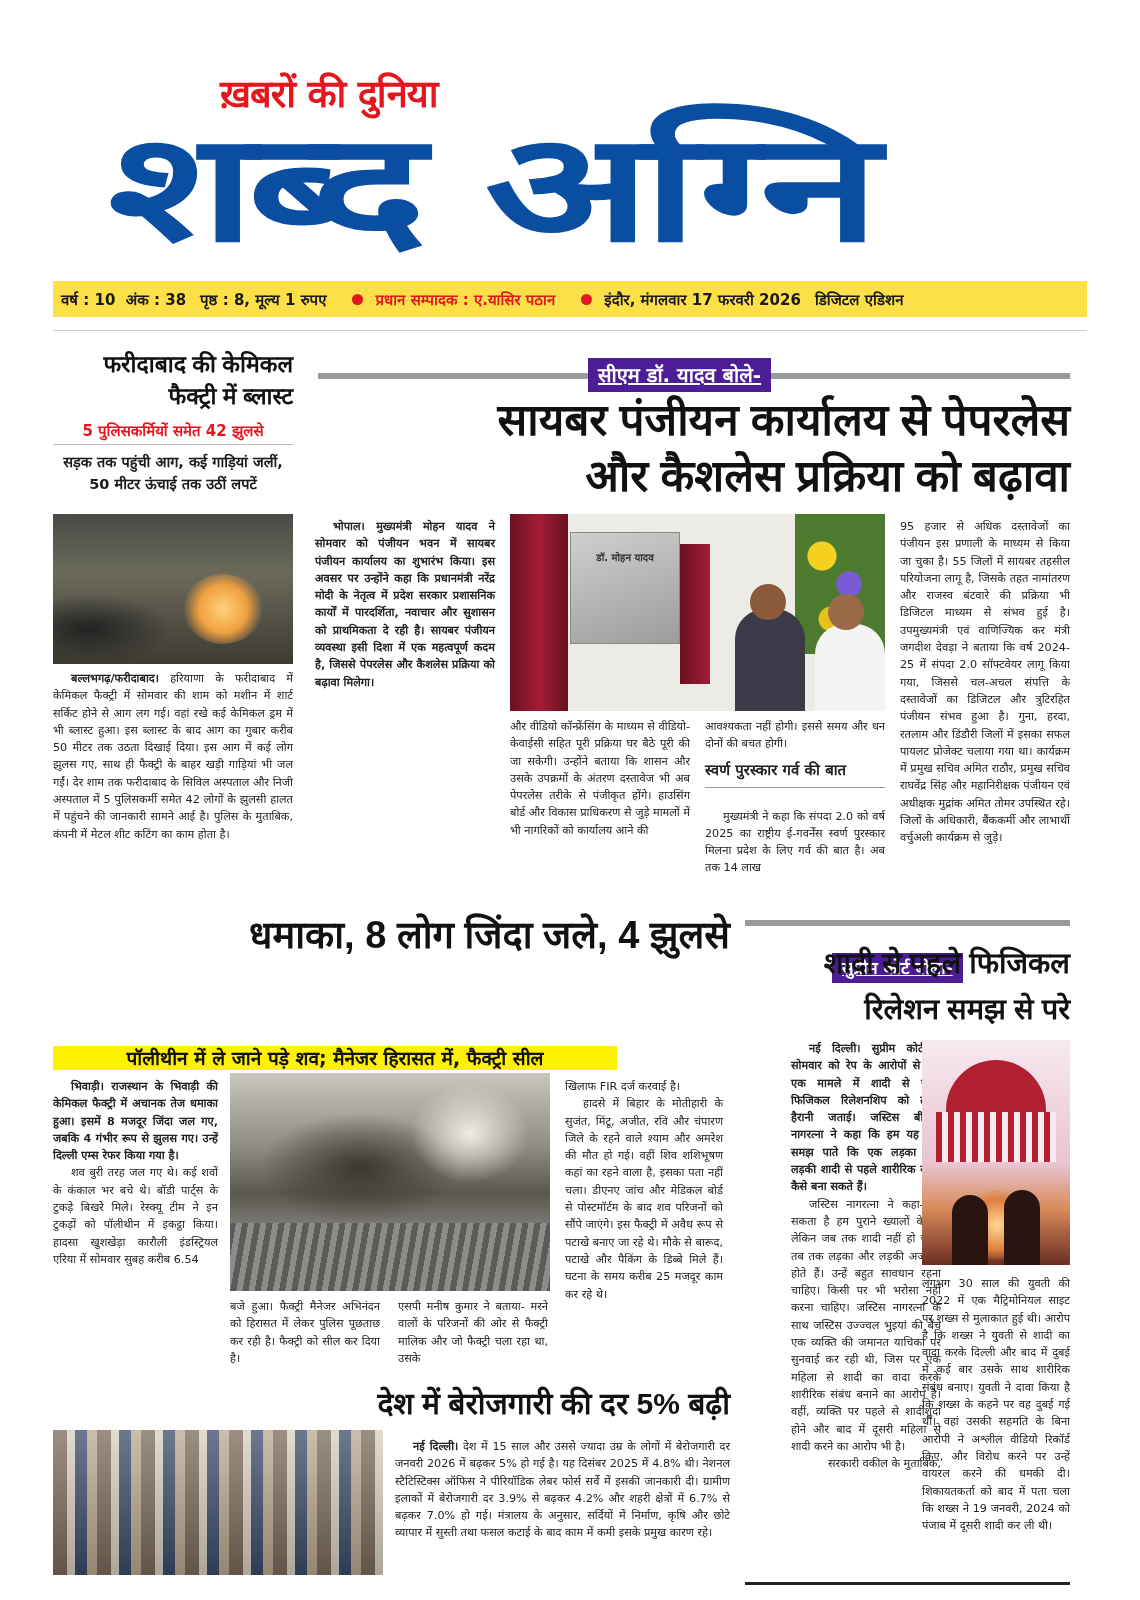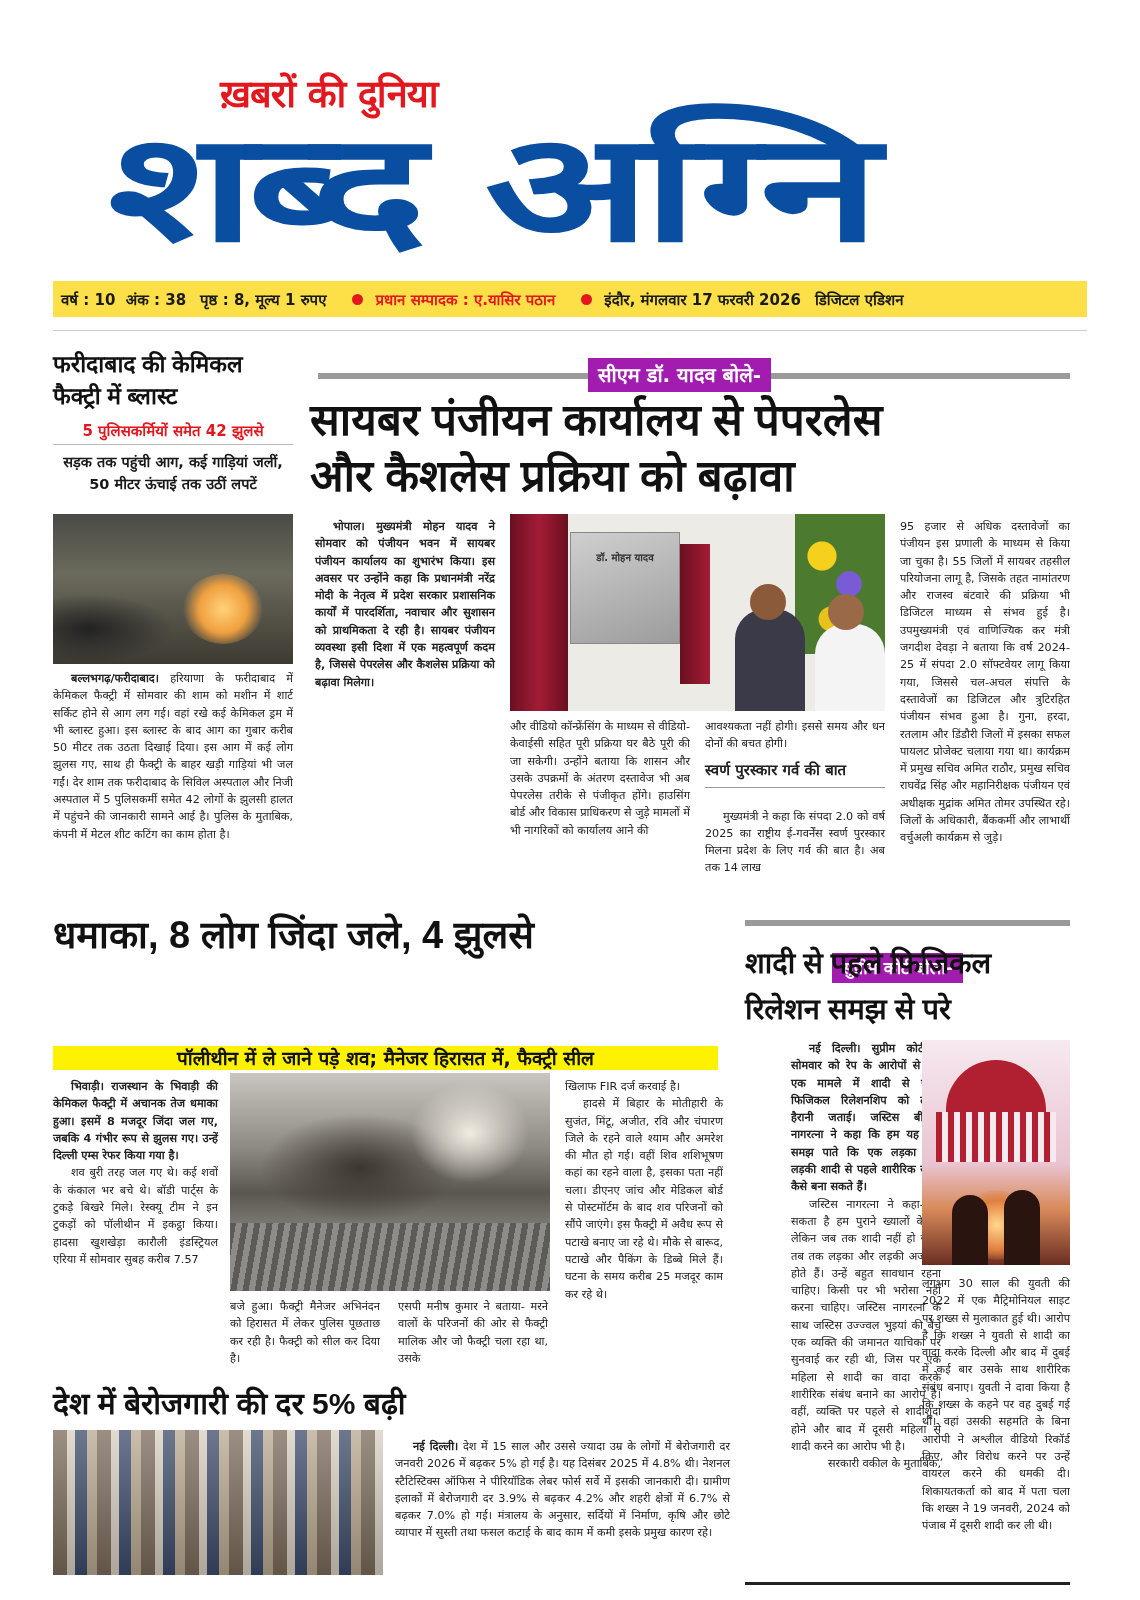--- a/index.html
+++ b/index.html
@@ -9,22 +9,22 @@
   .tagline{left:220px;top:72px;color:#e3181f;font-weight:bold;font-size:38px;letter-spacing:-1px;line-height:44px;}
   .masthead{left:108px;top:108px;width:920px;height:160px;color:#0a4ea2;font-weight:bold;font-size:150px;line-height:160px;letter-spacing:-6px;font-family:"DejaVu Sans",sans-serif;text-align:left;white-space:nowrap;transform:scaleX(1.45);transform-origin:left top;}
   .infobar{left:53px;top:281px;width:1034px;height:36px;background:#fde047;display:flex;align-items:center;font-size:15px;font-weight:bold;padding-left:8px;white-space:nowrap;}
   .infobar .red{color:#e3181f;}
   .infobar .dot{display:inline-block;width:11px;height:11px;border-radius:50%;background:#e3181f;margin:0 12px;}
   .infobar span{margin-right:14px;}
   .hr{background:#bbb;height:2px;}
   .col-text{font-size:11.2px;line-height:17.3px;text-align:justify;font-family:"DejaVu Sans",sans-serif;color:#222;}
   .col-text p{text-indent:18px;}
   .bold{font-weight:bold;}
-  .headline{font-weight:bold;color:#111;text-align:left;font-family:"Liberation Sans",sans-serif;}
-  .kicker{background:#a21caf;color:#fff;font-weight:bold;font-size:20px;padding:2px 10px;line-height:30px;display:inline-block;}
+  .headline{font-weight:bold;color:#111;text-align:right;font-family:"Liberation Sans",sans-serif;}
+  .kicker{background:#4c1d95;color:#fff;font-weight:bold;font-size:20px;padding:2px 10px;line-height:30px;display:inline-block;text-decoration:underline;}
   .grayrule{background:#9a9a9a;height:6px;}
   .photo{overflow:hidden;}
   .subhl-yellow{background:#fff200;font-size:19px;font-weight:bold;text-align:center;line-height:24px;color:#111;}
 </style>
 </head>
 <body>
 
 <div class="abs tagline">ख़बरों की दुनिया</div>
 <div class="abs masthead" style="width:640px;">शब्द अग्नि</div>
 
@@ -83,24 +83,24 @@
   <div style="font-size:15px;font-weight:bold;line-height:26px;margin-top:4px;border-bottom:1px solid #999;padding-bottom:4px;">स्वर्ण पुरस्कार गर्व की बात</div>
   <p style="margin-top:20px;">मुख्यमंत्री ने कहा कि संपदा 2.0 को वर्ष 2025 का राष्ट्रीय ई-गवर्नेंस स्वर्ण पुरस्कार मिलना प्रदेश के लिए गर्व की बात है। अब तक 14 लाख</p>
 </div>
 <div class="abs col-text" style="left:900px;top:518px;width:170px;">
   <p style="text-indent:0">95 हजार से अधिक दस्तावेजों का पंजीयन इस प्रणाली के माध्यम से किया जा चुका है। 55 जिलों में सायबर तहसील परियोजना लागू है, जिसके तहत नामांतरण और राजस्व बंटवारे की प्रक्रिया भी डिजिटल माध्यम से संभव हुई है। उपमुख्यमंत्री एवं वाणिज्यिक कर मंत्री जगदीश देवड़ा ने बताया कि वर्ष 2024-25 में संपदा 2.0 सॉफ्टवेयर लागू किया गया, जिससे चल-अचल संपत्ति के दस्तावेजों का डिजिटल और त्रुटिरहित पंजीयन संभव हुआ है। गुना, हरदा, रतलाम और डिंडौरी जिलों में इसका सफल पायलट प्रोजेक्ट चलाया गया था। कार्यक्रम में प्रमुख सचिव अमित राठौर, प्रमुख सचिव राघवेंद्र सिंह और महानिरीक्षक पंजीयन एवं अधीक्षक मुद्रांक अमित तोमर उपस्थित रहे। जिलों के अधिकारी, बैंककर्मी और लाभार्थी वर्चुअली कार्यक्रम से जुड़े।</p>
 </div>
 
 <div class="abs headline" style="left:53px;top:905px;width:677px;font-size:38px;line-height:60px;">
   <div>धमाका, 8 लोग जिंदा जले, 4 झुलसे</div>
 </div>
-<div class="abs subhl-yellow" style="left:53px;top:1046px;width:665px;">पॉलीथीन में ले जाने पड़े शव; मैनेजर हिरासत में, फैक्ट्री सील</div>
+<div class="abs subhl-yellow" style="left:53px;top:1046px;width:564px;">पॉलीथीन में ले जाने पड़े शव; मैनेजर हिरासत में, फैक्ट्री सील</div>
 <div class="abs col-text" style="left:53px;top:1078px;width:165px;">
   <p class="bold">भिवाड़ी। राजस्थान के भिवाड़ी की केमिकल फैक्ट्री में अचानक तेज धमाका हुआ। इसमें 8 मजदूर जिंदा जल गए, जबकि 4 गंभीर रूप से झुलस गए। उन्हें दिल्ली एम्स रेफर किया गया है।</p>
-  <p>शव बुरी तरह जल गए थे। कई शवों के कंकाल भर बचे थे। बॉडी पार्ट्स के टुकड़े बिखरे मिले। रेस्क्यू टीम ने इन टुकड़ों को पॉलीथीन में इकट्ठा किया। हादसा खुशखेड़ा कारौली इंडस्ट्रियल एरिया में सोमवार सुबह करीब 7.57</p>
+  <p>शव बुरी तरह जल गए थे। कई शवों के कंकाल भर बचे थे। बॉडी पार्ट्स के टुकड़े बिखरे मिले। रेस्क्यू टीम ने इन टुकड़ों को पॉलीथीन में इकट्ठा किया। हादसा खुशखेड़ा कारौली इंडस्ट्रियल एरिया में सोमवार सुबह करीब 6.54</p>
 </div>
 <div class="abs photo" style="left:230px;top:1073px;width:320px;height:218px;background:linear-gradient(180deg,#c9c6c0 0%,#8c8882 35%,#5a5650 55%,#7c7a74 70%,#a9a7a2 100%);">
   <div style="position:absolute;left:30px;top:40px;width:200px;height:110px;border-radius:50%;background:radial-gradient(ellipse,#3c3630 0%,rgba(60,54,48,0) 70%);"></div>
   <div style="position:absolute;left:180px;top:10px;width:120px;height:100px;border-radius:50%;background:radial-gradient(ellipse,#f0ece2 0%,rgba(240,236,226,0) 70%);"></div>
   <div style="position:absolute;left:0;top:150px;width:320px;height:68px;background:repeating-linear-gradient(100deg,#5d5b58 0 6px,#8e8c88 6px 12px);"></div>
 </div>
 <div class="abs col-text" style="left:230px;top:1298px;width:150px;">
   <p style="text-indent:0">बजे हुआ। फैक्ट्री मैनेजर अभिनंदन को हिरासत में लेकर पुलिस पूछताछ कर रही है। फैक्ट्री को सील कर दिया है।</p>
 </div>
 <div class="abs col-text" style="left:398px;top:1298px;width:150px;">

